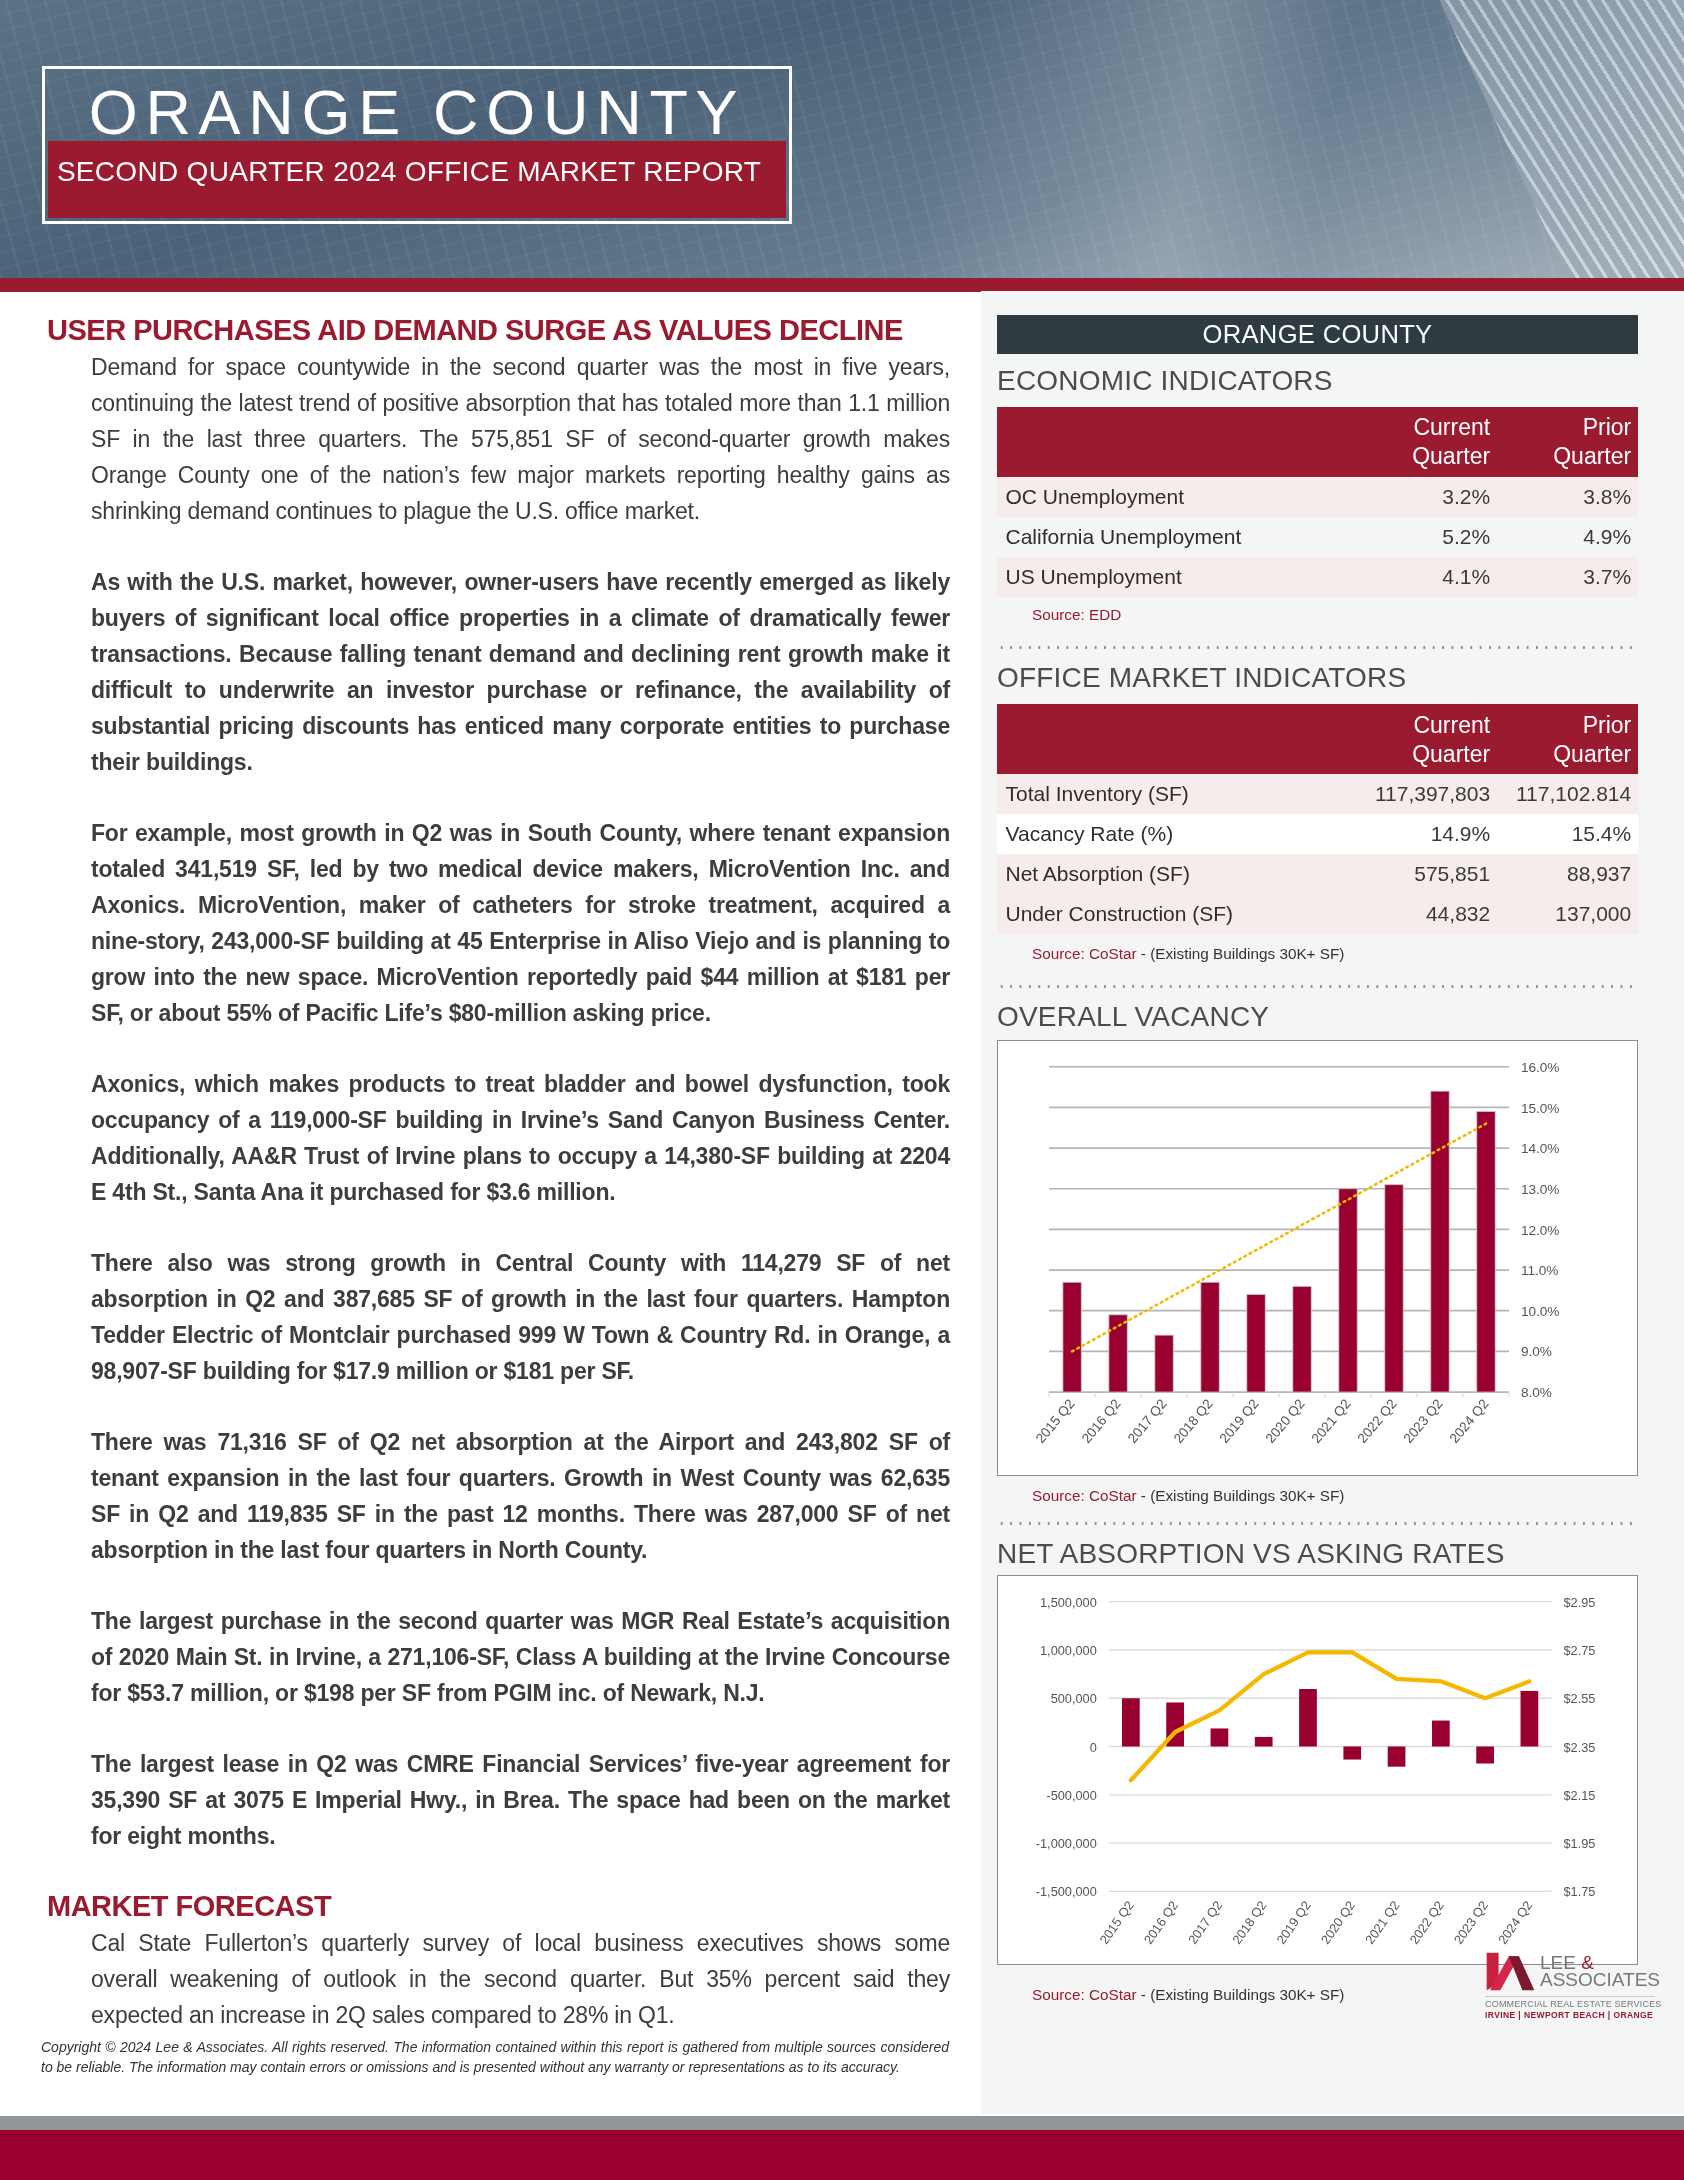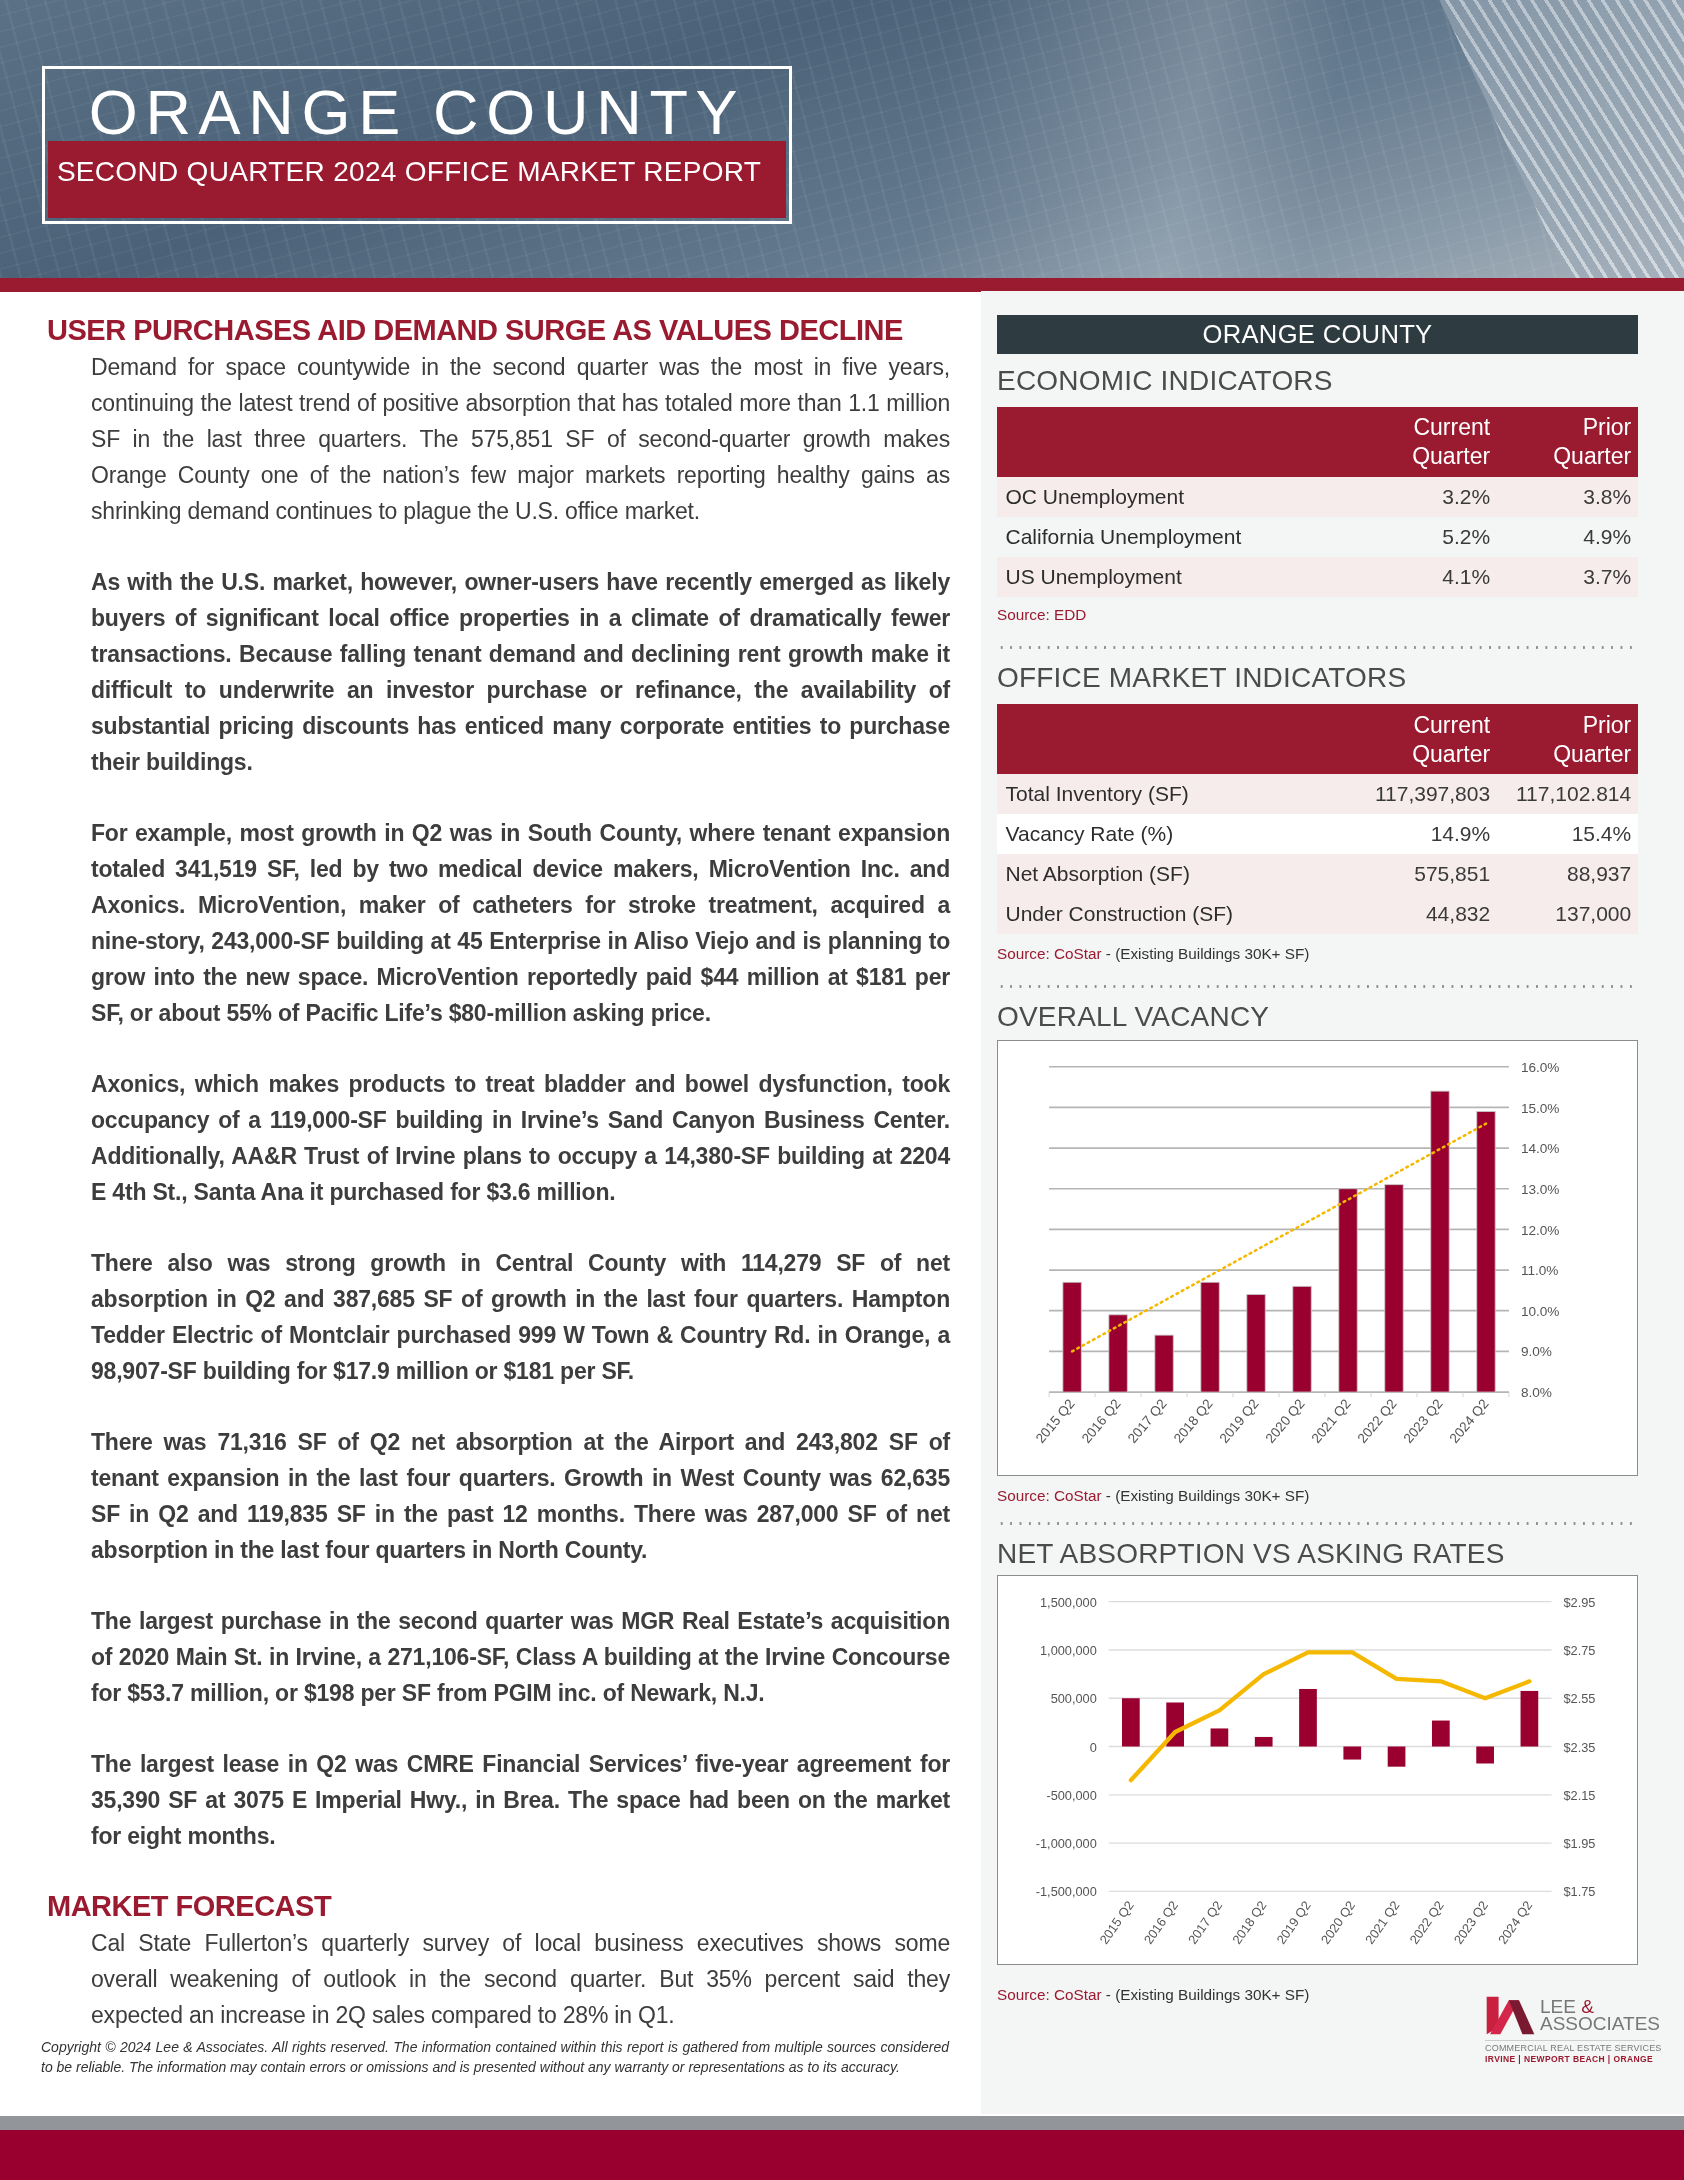--- a/index.html
+++ b/index.html
@@ -73,34 +73,34 @@
   .tbl { width: 100%; border-collapse: collapse; }
   .tbl th {
     background: #9a1a30; color: #ffffff; font-weight: normal; font-size: 23px;
     line-height: 29px; text-align: right; padding: 6.8px 6.8px 5.1px 6.8px; vertical-align: bottom;
   }
   .tbl td { font-size: 21px; height: 40px; padding: 0 6.8px; color: #2d2d2d; }
   .tbl td.lbl { font-weight: normal; padding-left: 8.5px; }
   .tbl td.num { text-align: right; color: #3a3a3a; }
   .tbl tr.alt td { background: #f7ecec; }
   .tbl tr.plain td { background: #ffffff; }
-  .source { font-size: 15.3px; color: #333; margin-top: 10.2px; line-height: 19px; }
+  .source { font-size: 15.3px; color: #333; margin-top: 10.2px; line-height: 19px; margin-left: 35px; }
   .source .src-red { color: #9a1a30; }
   .dots {
     height: 3.4px; margin: 22px 0 12px 0;
     background-image: radial-gradient(circle, #8a8a8a 1.2px, transparent 1.4px);
     background-size: 9.4px 3.4px; background-repeat: repeat-x;
   }
   .chart-box {
     background: #ffffff; border: 1.7px solid #8c8c8c; position: relative;
   }
   .chart-box svg { display: block; }
 
   
-  .logo { position: absolute; left: 1485px; top: 1995px; width: 170px; height: 68px; text-decoration: underline; }
+  .logo { position: absolute; left: 1485px; top: 1951px; width: 170px; height: 68px; text-decoration: underline; }
   .logo-l1 { position: absolute; left: 55px; top: 1.7px; font-size: 19px; color: #777; line-height: 19px; }
   .logo-l1 .amp { color: #9a1a30; }
   .logo-l2 { position: absolute; left: 55px; top: 19px; font-size: 19px; color: #777; line-height: 20.4px; }
   .logo-rule { position: absolute; left: 0; top: 45px; width: 170px; height: 0.9px; background: #ccc; }
   .logo-l3 { position: absolute; left: 0; top: 48px; font-size: 9px; color: #777; letter-spacing: 0.2px; white-space: nowrap; }
   .logo-l4 { position: absolute; left: 0; top: 59px; font-size: 8.5px; color: #9a1a30; font-weight: bold; letter-spacing: 0.4px; white-space: nowrap; }
   .foot-gray { position: absolute; left: 0; top: 2116px; width: 1685px; height: 13.6px; background: #929599; }
   .foot-red  { position: absolute; left: 0; top: 2130px; width: 1685px; height: 51px; background: #990030; }
 </style>
 </head>

